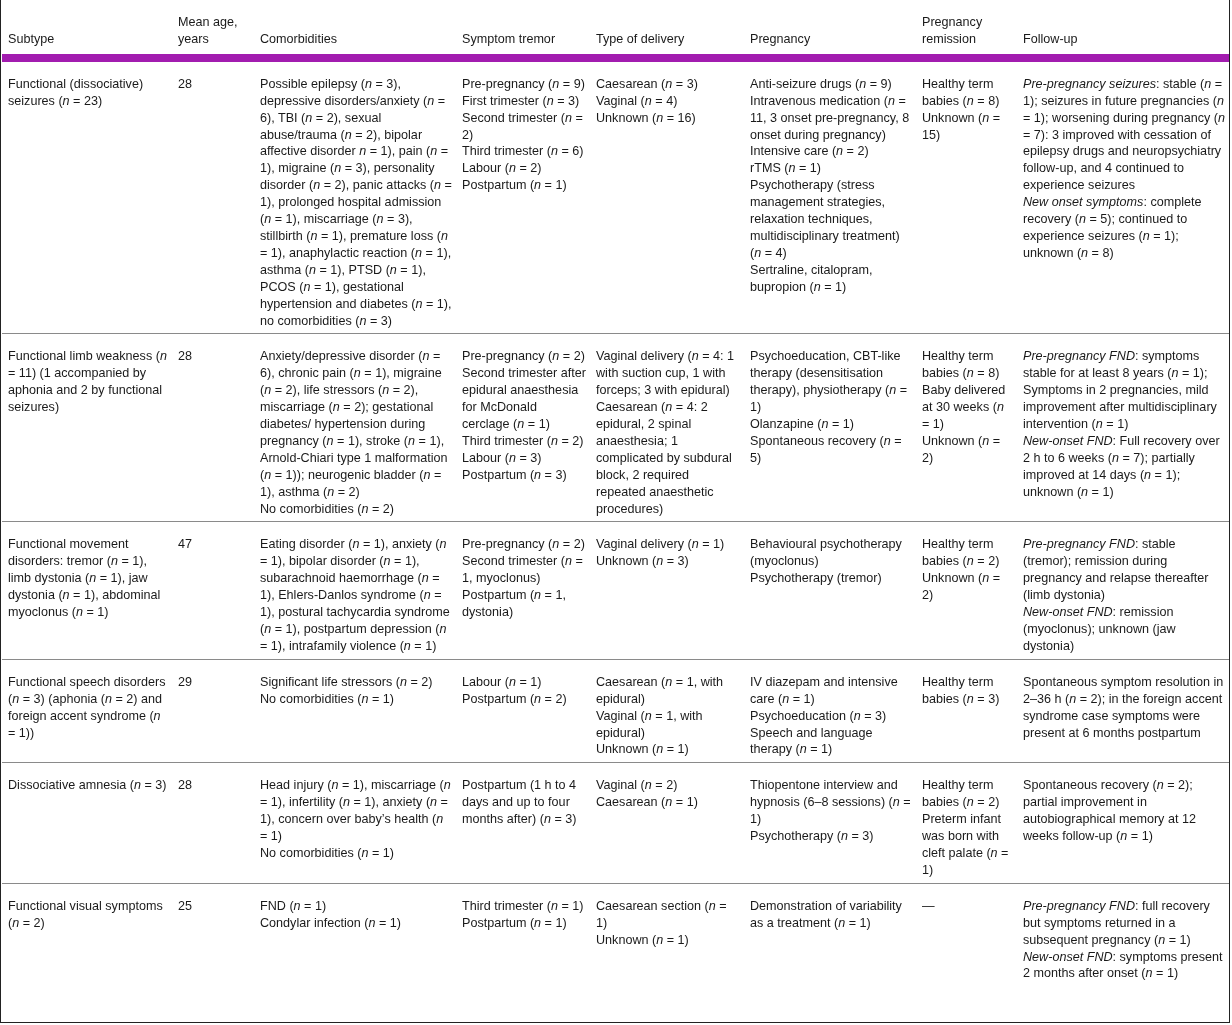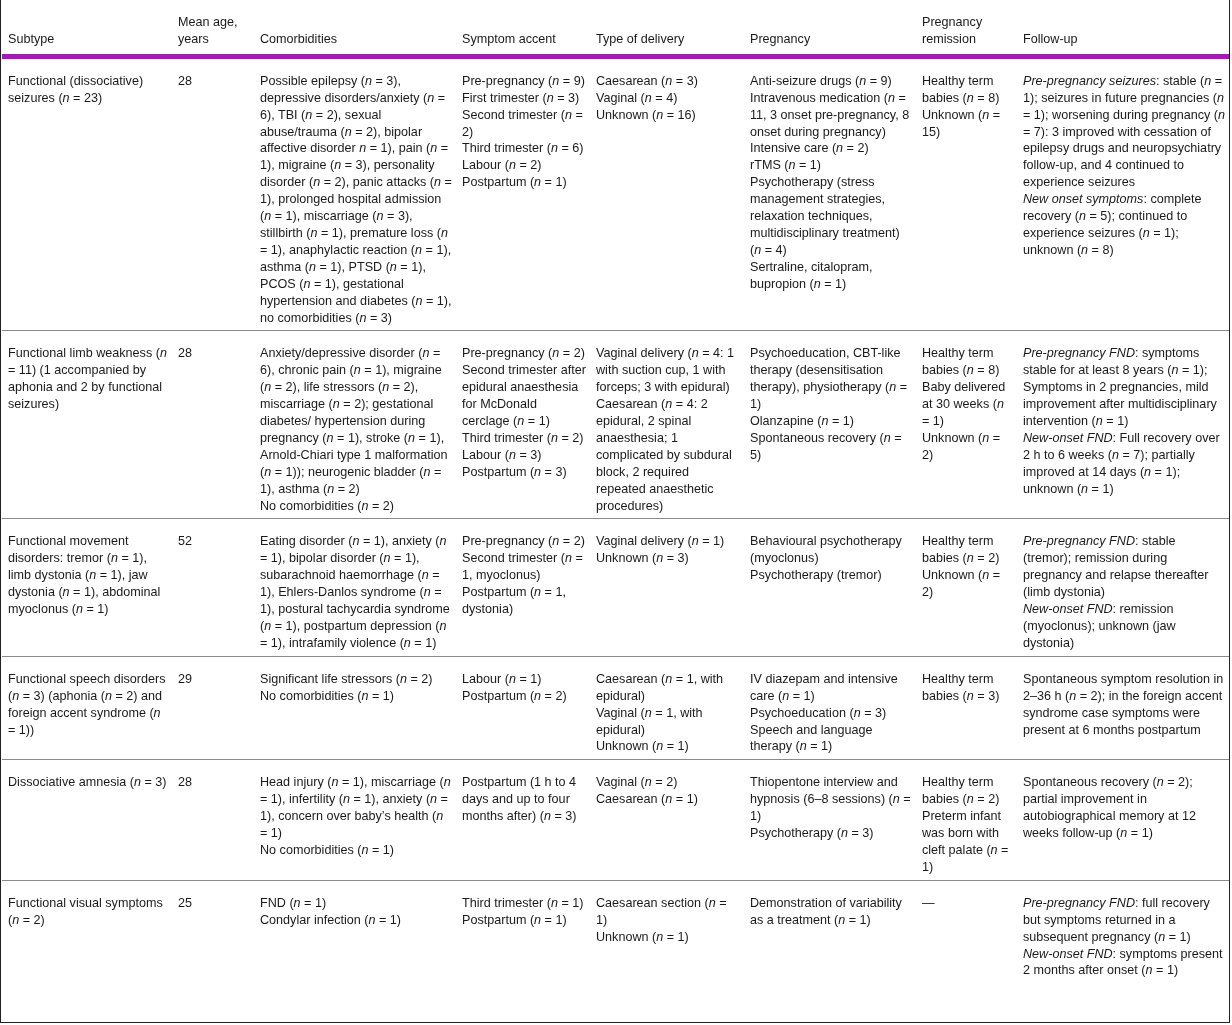--- a/index.html
+++ b/index.html
@@ -26,21 +26,21 @@
     table.t col.c1 { width: 82px; }
     table.t col.c2 { width: 202px; }
     table.t col.c3 { width: 134px; }
     table.t col.c4 { width: 154px; }
     table.t col.c5 { width: 172px; }
     table.t col.c6 { width: 101px; }
     table.t col.c7 { width: 212px; }
     thead th {
       text-align: left; font-weight: normal; vertical-align: bottom;
       padding: 0 4px 6px 6px;
-      border-bottom: 5px solid #a21caf;
+      border-bottom: 8px solid #a21caf;
     }
     tbody td {
       vertical-align: top;
       padding: 14px 4px 4px 6px;
       border-bottom: 1.5px solid #8a8a8a;
     }
     tbody tr:last-child td { border-bottom: none; margin-left: 8px; }
     .line { display: block; white-space: pre-wrap; }
     i, em { font-style: italic; }
   </style>
@@ -66,21 +66,21 @@
           <span class="line">Subtype</span>
         </th>
       <th>
           <span class="line">Mean age,
 years</span>
         </th>
       <th>
           <span class="line">Comorbidities</span>
         </th>
       <th>
-          <span class="line">Symptom accent</span>
+          <span class="line">Symptom tremor</span>
         </th>
       <th>
           <span class="line">Type of delivery</span>
         </th>
       <th>
           <span class="line">Pregnancy</span>
         </th>
       <th>
           <span class="line">Pregnancy
 remission</span>
@@ -166,21 +166,21 @@
       <td>
           <span class="line"><i>Pre-pregnancy FND</i>: symptoms stable for at least 8 years (<i>n</i> = 1); Symptoms in 2 pregnancies, mild improvement after multidisciplinary intervention (<i>n</i> = 1)
 <i>New-onset FND</i>: Full recovery over 2 h to 6 weeks (<i>n</i> = 7); partially improved at 14 days (<i>n</i> = 1); unknown (<i>n</i> = 1)</span>
         </td>
     </tr>
     <tr>
       <td>
           <span class="line">Functional movement disorders: tremor (<i>n</i> = 1), limb dystonia (<i>n</i> = 1), jaw dystonia (<i>n</i> = 1), abdominal myoclonus (<i>n</i> = 1)</span>
         </td>
       <td>
-          <span class="line">52</span>
+          <span class="line">47</span>
         </td>
       <td>
           <span class="line">Eating disorder (<i>n</i> = 1), anxiety (<i>n</i> = 1), bipolar disorder (<i>n</i> = 1), subarachnoid haemorrhage (<i>n</i> = 1), Ehlers-Danlos syndrome (<i>n</i> = 1), postural tachycardia syndrome (<i>n</i> = 1), postpartum depression (<i>n</i> = 1), intrafamily violence (<i>n</i> = 1)</span>
         </td>
       <td>
           <span class="line">Pre-pregnancy (<i>n</i> = 2)
 Second trimester (<i>n</i> = 1, myoclonus)
 Postpartum (<i>n</i> = 1, dystonia)</span>
         </td>
       <td>

